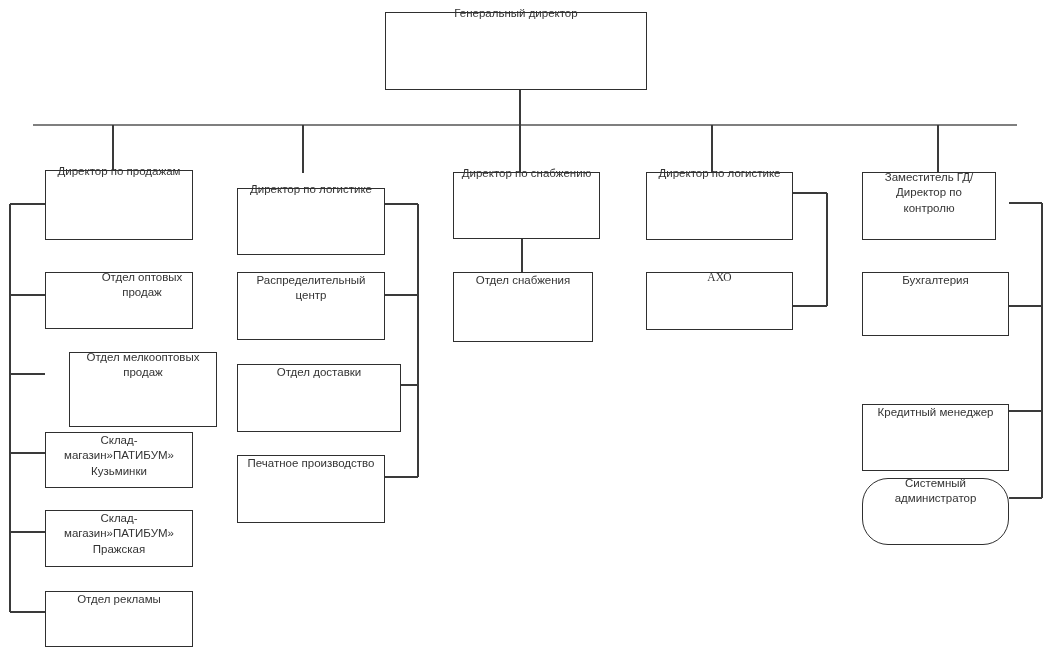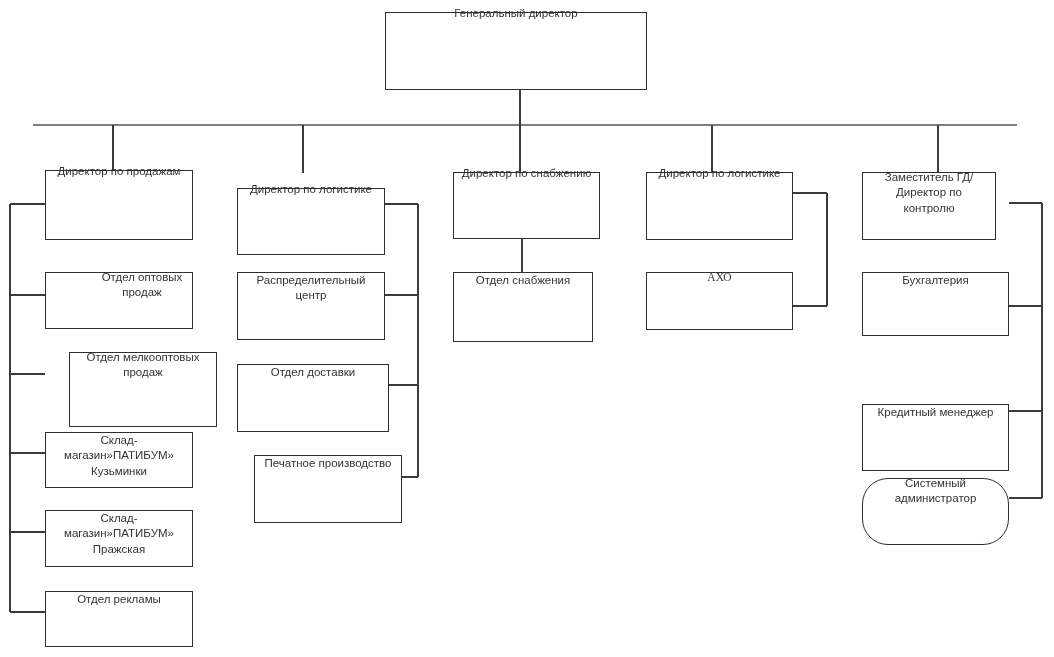--- a/index.html
+++ b/index.html
@@ -108,24 +108,24 @@
   <div class="node" style="left:45px; top:591px; width:148px; height:56px;">
     <span class="lbl">Отдел рекламы</span>
   </div>
 
   <div class="node up" style="left:237px; top:173px; width:148px; height:67px;margin-top:15px;">
     <span class="lbl">Директор по логистике</span>
   </div>
   <div class="node" style="left:237px; top:272px; width:148px; height:68px;">
     <span class="lbl">Распределительный центр</span>
   </div>
-  <div class="node" style="left:237px; top:364px; width:152px; height:68px;">
+  <div class="node" style="left:237px; top:364px; width:164px; height:68px;">
     <span class="lbl">Отдел доставки</span>
   </div>
-  <div class="node" style="left:237px; top:455px; width:148px; height:68px;margin-left:17px;">
+  <div class="node" style="left:237px; top:455px; width:148px; height:68px;">
     <span class="lbl">Печатное производство</span>
   </div>
 
   <div class="node up" style="left:453px; top:172px; width:147px; height:67px;">
     <span class="lbl">Директор по снабжению</span>
   </div>
   <div class="node" style="left:453px; top:272px; width:140px; height:70px;">
     <span class="lbl">Отдел снабжения</span>
   </div>
 

